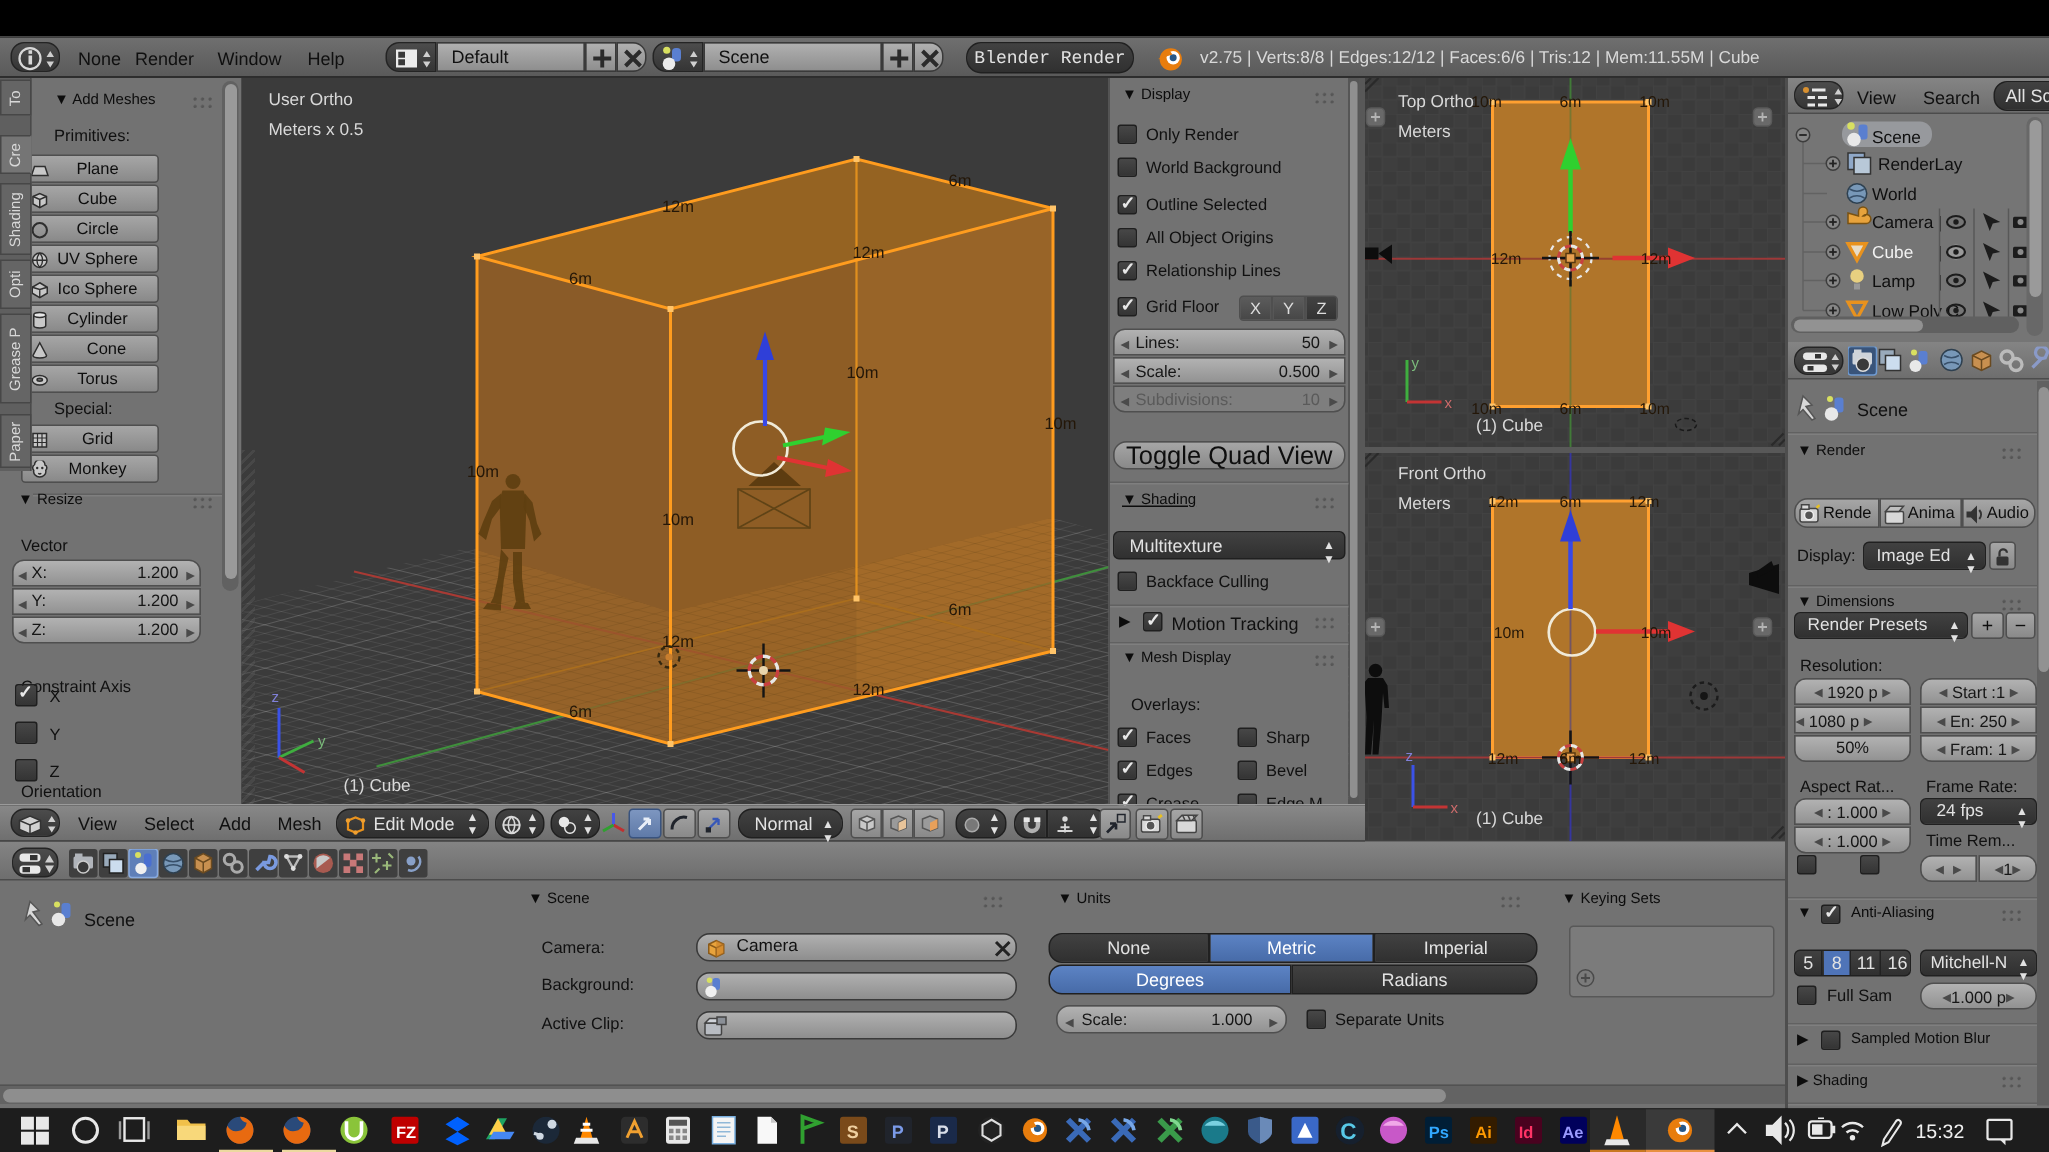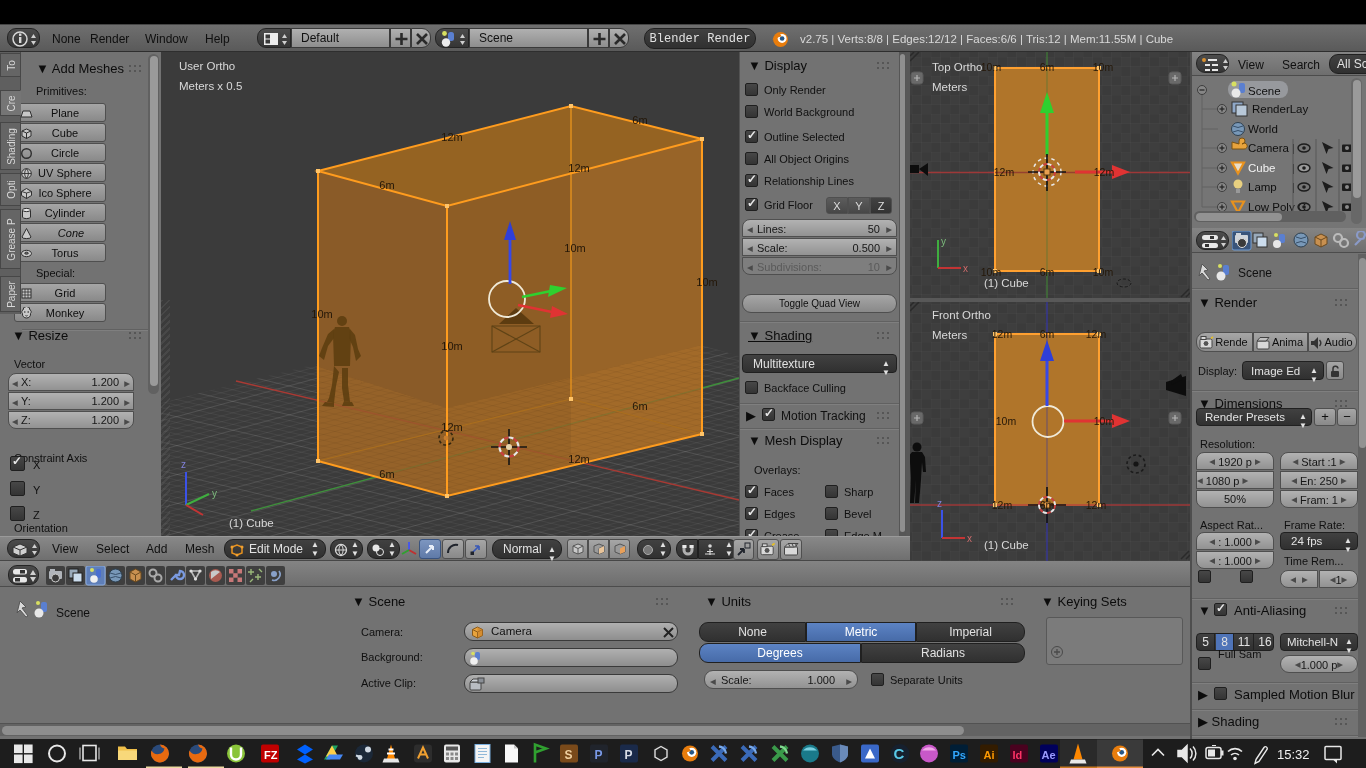--- a/index.html
+++ b/index.html
@@ -20,21 +20,21 @@
 
 .pill { position:absolute; background:linear-gradient(#4c4c4c,#353535); border:1px solid #242424; border-radius:9px; }
 .litfield { position:absolute; background:linear-gradient(#b0b0b0,#8e8e8e); border:1px solid #3a3a3a; color:#111; font-size:12px; }
 .darkdd { position:absolute; background:linear-gradient(#414141,#303030); border:1px solid #202020; border-radius:4px; color:#e2e2e2; font-size:12px; }
 .btn { position:absolute; background:linear-gradient(#a6a6a6,#898989); border:1px solid #4f4f4f; border-radius:3px; color:#0e0e0e; font-size:11px; text-align:center; }
 .slider { position:absolute; background:linear-gradient(#b2b2b2,#929292); border:1px solid #4f4f4f; border-radius:9px; color:#161616; font-size:11px; }
 .cb { position:absolute; width:13px; height:13px; background:linear-gradient(#474747,#343434); border:1px solid #1f1f1f; border-radius:2px; }
 .cb.on::after { content:"\2713"; position:absolute; left:1px; top:-3px; color:#e8e8e8; font-size:12px; font-weight:bold; }
 .lbl { position:absolute; font-size:11px; color:#101010; }
 .ar { font-size:7.5px; color:#4a4a4a; vertical-align:1.5px; }
-.phdr { position:absolute; font-size:13px; color:#0c0c0c; }
+.phdr { position:absolute; font-size:10px; color:#0c0c0c; }
 .grip { position:absolute; width:14px; height:8px;
   background-image:radial-gradient(circle at 2px 2px,#565656 1px,transparent 1.2px);
   background-size:5px 5px; }
 .sep { position:absolute; border-top:1px solid #616161; border-bottom:1px solid #7f7f7f; height:0; }
 
 
 #toolshelf { left:0; top:52px; width:161px; height:484px; background:#727272; }
 #tstabs { left:0; top:52px; width:22px; height:484px; }
 .tstab { position:absolute; left:0; width:21px; background:#656565; border:1px solid #474747; border-radius:0 0 0 0; color:#d5d5d5; font-size:10px; }
 .tstab span { position:absolute; left:-18px; width:56px; transform:rotate(-90deg); white-space:nowrap; text-align:center; color:#d8d8d8; }
@@ -282,21 +282,21 @@
     <div class="btn tsb" style="top:131px;"><svg class="abs" style="left:5px;top:3px" width="13" height="13" viewBox="0 0 13 13">
           <path d="M6.5 1.5 L11.5 4.5 L11.5 8.5 L6.5 11.5 L1.5 8.5 L1.5 4.5 Z" fill="#c8c8c8" stroke="#2e2e2e"></path>
           <path d="M1.5 4.5 L6.5 6 L11.5 4.5 M6.5 6 L6.5 11.5" stroke="#2e2e2e" stroke-width="0.9" fill="none"></path>
         </svg><span style="margin-left:10px;">Ico Sphere</span></div>
     <div class="btn tsb" style="top:151px;"><svg class="abs" style="left:5px;top:3px" width="13" height="13" viewBox="0 0 13 13">
           <path d="M2.5 3 v7 a4 1.6 0 0 0 8 0 v-7" fill="#c8c8c8" stroke="#2e2e2e"></path>
           <ellipse cx="6.5" cy="3" rx="4" ry="1.6" fill="#e8e8e8" stroke="#2e2e2e"></ellipse>
         </svg><span style="margin-left:10px;">Cylinder</span></div>
     <div class="btn tsb" style="top:171px;"><svg class="abs" style="left:5px;top:3px" width="13" height="13" viewBox="0 0 13 13">
           <path d="M6.5 1.5 L11 10 a4.5 1.6 0 0 1 -9 0 Z" fill="#c8c8c8" stroke="#2e2e2e"></path>
-        </svg><span style="margin-left:22px;font-style:italic;">Cone</span></div>
+        </svg><span style="margin-left:22px;">Cone</span></div>
     <div class="btn tsb" style="top:191px;"><svg class="abs" style="left:5px;top:3px" width="13" height="13" viewBox="0 0 13 13">
           <ellipse cx="6.5" cy="6.5" rx="5" ry="3.2" fill="#c8c8c8" stroke="#2e2e2e"></ellipse>
           <ellipse cx="6.5" cy="6.2" rx="1.8" ry="1" fill="#727272" stroke="#2e2e2e"></ellipse>
         </svg><span style="margin-left:10px;">Torus</span></div>
     <span class="lbl" style="left:36px;top:215px;">Special:</span>
     <div class="btn tsb" style="top:231px;"><svg class="abs" style="left:5px;top:3px" width="13" height="13" viewBox="0 0 13 13">
           <rect x="2" y="2" width="9" height="9" fill="#c8c8c8" stroke="#2e2e2e"></rect>
           <path d="M5 2 V11 M8 2 V11 M2 5 H11 M2 8 H11" stroke="#2e2e2e" stroke-width="0.8"></path>
         </svg><span style="margin-left:10px;">Grid</span></div>
     <div class="btn tsb" style="top:251px;"><svg class="abs" style="left:5px;top:3px" width="13" height="13" viewBox="0 0 13 13">
@@ -389,21 +389,21 @@
         <span class="ar" style="position:absolute;right:4px;top:5px;">▶</span>
         <span style="position:absolute;left:14px;top:2.5px;">Scale:</span>
         <span style="position:absolute;right:16px;top:2.5px;">0.500</span>
       </div>
     <div class="slider" style="left:2px;top:205px;width:155px;height:18px;border-radius:0 0 8px 8px;background:#7e7e7e;color:#5a5a5a;">
         <span class="ar" style="position:absolute;left:4px;top:5px;">◀</span>
         <span class="ar" style="position:absolute;right:4px;top:5px;">▶</span>
         <span style="position:absolute;left:14px;top:2.5px;">Subdivisions:</span>
         <span style="position:absolute;right:16px;top:2.5px;">10</span>
       </div>
-    <div class="btn" style="left:2px;top:242px;width:155px;height:19px;line-height:18px;border-radius:9px;font-size:10px;">Toggle Quad View</div>
+    <div class="btn" style="left:2px;top:242px;width:155px;height:19px;line-height:18px;border-radius:9px;font-size:17px;">Toggle Quad View</div>
     <div class="sep" style="left:0;top:269px;width:160px;"></div>
     <span class="phdr" style="left:8px;top:276px;text-decoration:underline;">▼ Shading</span>
     <div class="grip" style="left:136px;top:279px;"></div>
     <div class="darkdd" style="left:2px;top:302px;width:155px;height:19px;line-height:18px;padding-left:10px;">Multitexture<span style="position:absolute;right:6px;top:0px;font-size:8px;">▲<br></span><span style="position:absolute;right:6px;top:9px;font-size:8px;">▼</span></div>
     <div class="cb" style="left:5px;top:329px;"></div>
       <span class="lbl" style="left:24px;top:330px;">Backface Culling</span>
     <div class="sep" style="left:0;top:351px;width:160px;"></div>
     <span class="phdr" style="left:6px;top:356px;">▶</span>
     <div class="cb on" style="left:22px;top:356px;"></div>
       <span class="lbl" style="left:41px;top:357px;font-size:12px;">Motion Tracking</span>
@@ -813,21 +813,21 @@
     <span class="phdr" style="left:42px;top:375px;">Anti-Aliasing</span>
     <div class="grip" style="left:142px;top:378px;"></div>
     <div class="darkdd" style="left:4px;top:405px;width:78px;height:18px;border-radius:4px;overflow:hidden;">
       <span style="position:absolute;left:0;top:0;width:18px;height:18px;text-align:center;line-height:17px;border-right:1px solid #222;">5</span>
       <span style="position:absolute;left:19px;top:0;width:18px;height:18px;text-align:center;line-height:17px;background:#4f74b8;border-right:1px solid #222;">8</span>
       <span style="position:absolute;left:38px;top:0;width:19px;height:18px;text-align:center;line-height:17px;border-right:1px solid #222;">11</span>
       <span style="position:absolute;left:58px;top:0;width:20px;height:18px;text-align:center;line-height:17px;">16</span>
     </div>
     <div class="darkdd" style="left:88px;top:405px;width:78px;height:18px;line-height:17px;padding-left:6px;font-size:11.5px;">Mitchell-N<span style="position:absolute;right:4px;top:-1px;font-size:8px;">▲</span><span style="position:absolute;right:4px;top:8px;font-size:8px;">▼</span></div>
     <div class="cb" style="left:6px;top:429px;"></div>
-      <span class="lbl" style="left:26px;top:420px;">Full Sam</span>
+      <span class="lbl" style="left:26px;top:430px;">Full Sam</span>
     <div class="slider" style="left:88px;top:427px;width:78px;height:18px;text-align:center;line-height:17px;"><span class="ar">◀</span>1.000 p<span class="ar">▶</span></div>
     <div class="sep" style="left:0;top:454px;width:166px;"></div>
     <span class="phdr" style="left:6px;top:459px;">▶</span>
     <div class="cb" style="left:22px;top:459px;"></div>
     <span class="phdr" style="left:42px;top:459px;">Sampled Motion Blur</span>
     <div class="sep" style="left:0;top:481px;width:166px;"></div>
     <span class="phdr" style="left:6px;top:486px;">▶ Shading</span>
     <div class="grip" style="left:142px;top:489px;"></div>
     <div class="sep" style="left:0;top:507px;width:166px;"></div>
     <div style="position:absolute;left:166px;top:26px;width:8px;height:483px;background:#616161;">

